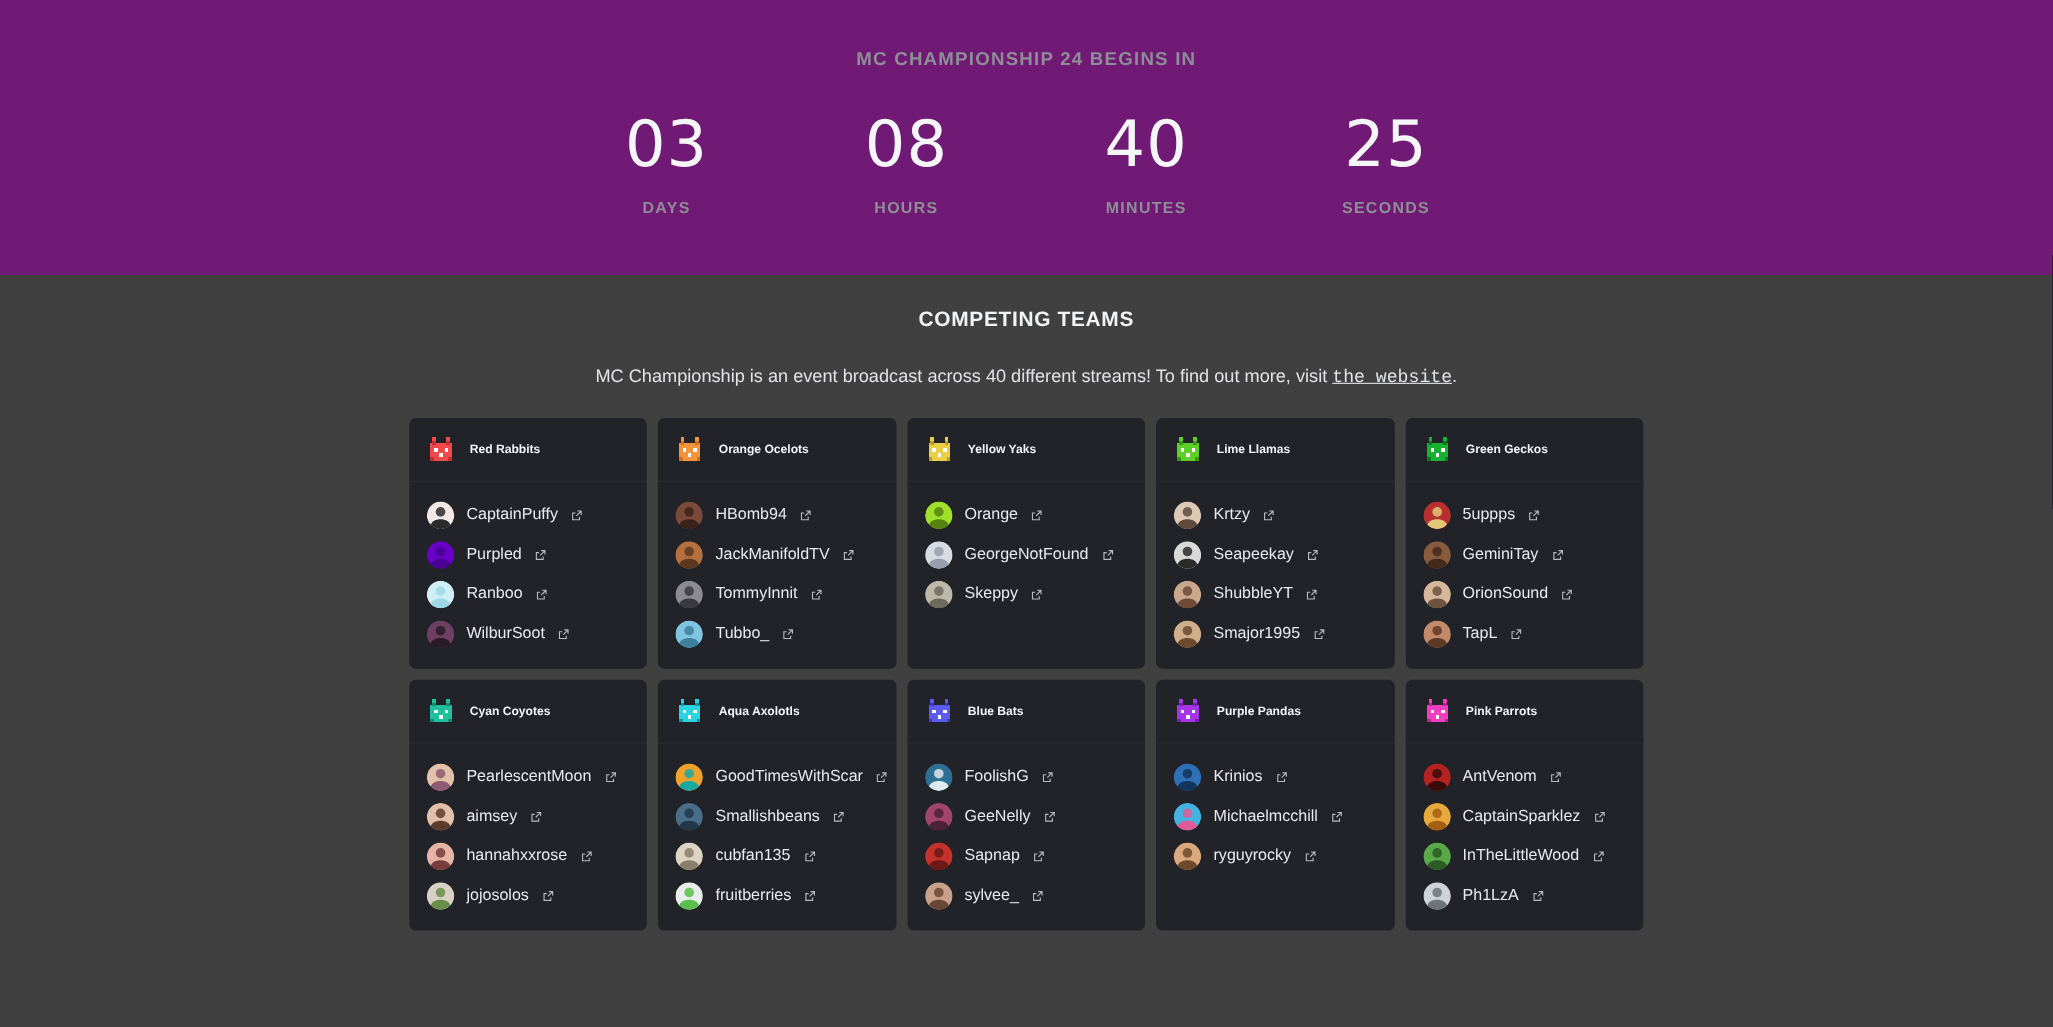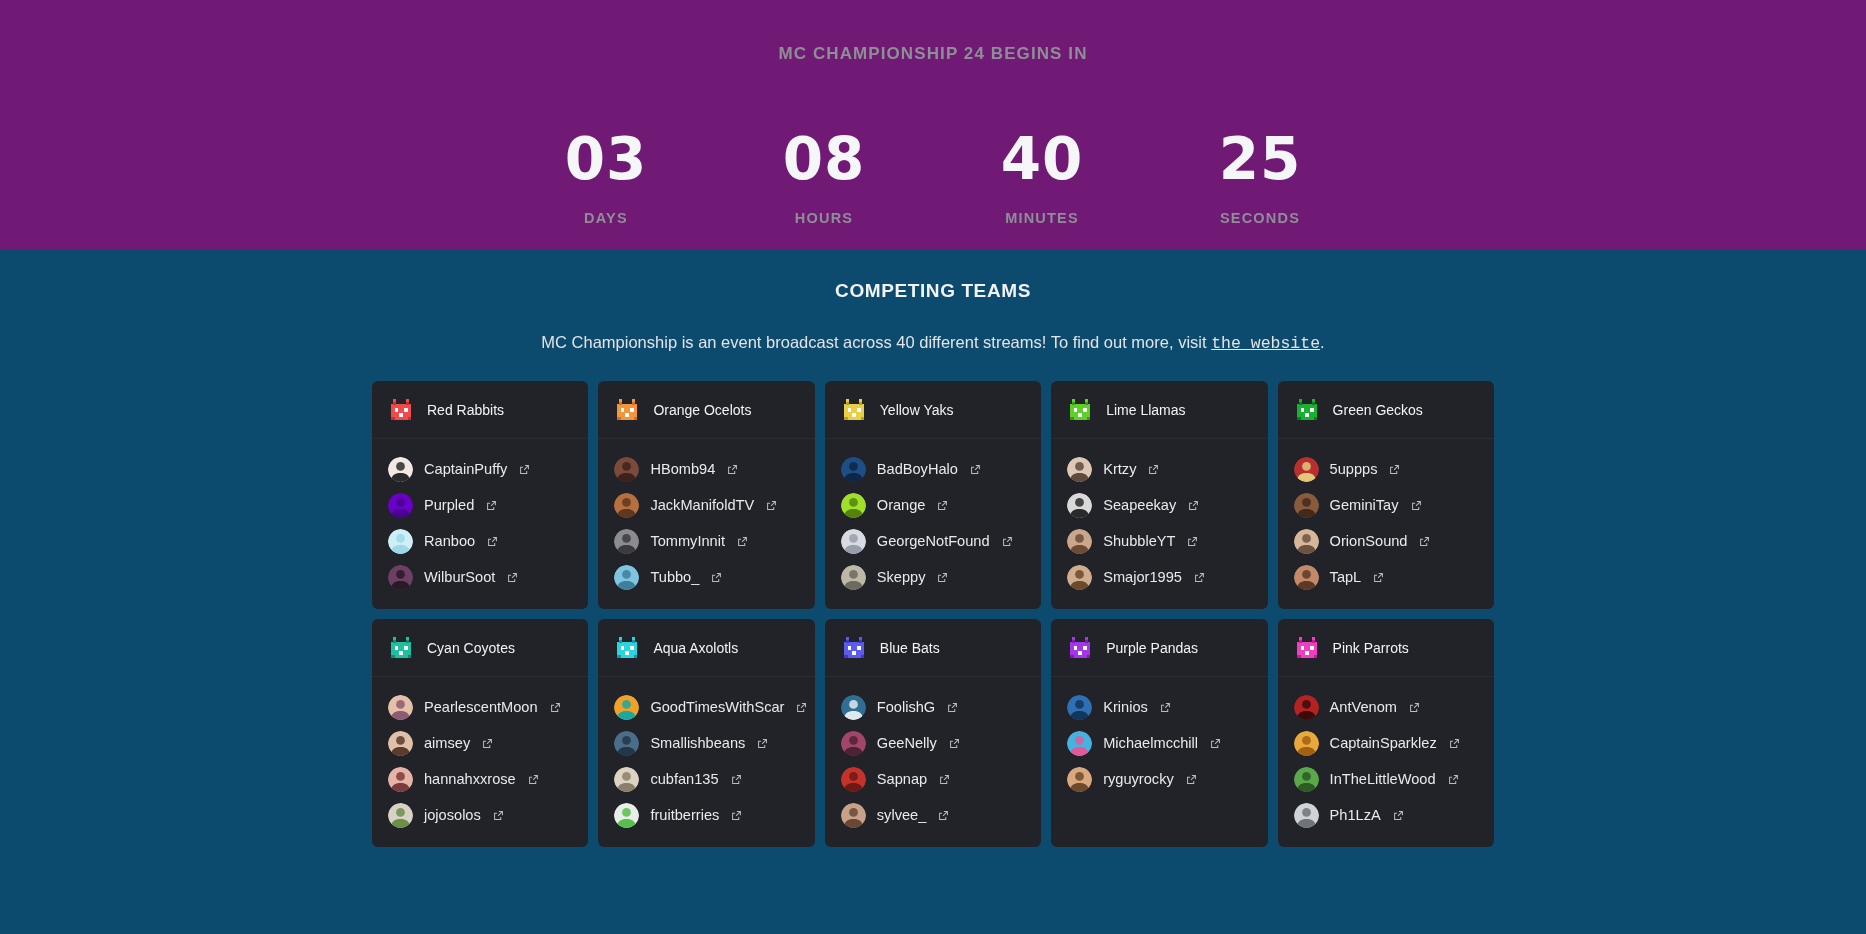--- a/index.html
+++ b/index.html
@@ -32,37 +32,36 @@
     gap: 0px;
     margin-top: 38px;
   }
   .clock-unit {
     width: 218px;
     text-align: center;
   }
   .clock-value {
     color: #f5f6f8;
     font-size: 58px;
-    font-weight: 700;
+    font-weight: 400;
     line-height: 1;
     letter-spacing: 1px;
     font-family: "DejaVu Sans", sans-serif;
-    margin-top: 28px;
   }
   .clock-label {
     color: #8e8f96;
     font-size: 14.5px;
     font-weight: 600;
     letter-spacing: 1.2px;
     margin-top: 22px;
   }
 
   
   .teams-section {
-    background: #0c4a6e;
+    background: #404040;
     padding-top: 30px;
     height: 684px;
   }
   .section-heading {
     text-align: center;
     color: #f2f3f5;
     font-size: 19px;
     font-weight: 800;
     letter-spacing: 0.6px;
     margin: 0;
@@ -99,22 +98,22 @@
     border-bottom: 1px solid #2b2d34;
   }
   .team-emblem {
     width: 26px; height: 26px;
     flex: 0 0 26px;
     border-radius: 4px;
     display: block;
   }
   .team-name {
     color: #f3f4f6;
-    font-size: 14px;
-    font-weight: 400;
+    font-size: 11px;
+    font-weight: 700;
     white-space: nowrap;
   }
   .team-players {
     padding: 12px 0 14px 0;
   }
   .player-row {
     display: flex;
     align-items: center;
     gap: 11px;
     padding: 5.5px 16px;
@@ -333,34 +332,20 @@
               <rect x="10" y="7" width="2" height="2" fill="#ffffff"></rect>
               <rect x="7" y="10" width="2" height="2" fill="#ffffff"></rect>
               <rect x="2" y="12" width="2" height="2" fill="#b8a022"></rect>
               <rect x="12" y="12" width="2" height="2" fill="#b8a022"></rect>
             </svg>
             <span class="team-name">Yellow Yaks</span>
           </div>
           <div class="team-players">
             <div class="player-row">
               <svg viewBox="0 0 24 24" class="player-avatar">
-                <circle cx="12" cy="12" r="12" fill="#1d4f86"></circle>
-                <path d="M12 24a12 12 0 0 1-8.6-3.6c.9-3.2 4.4-5 8.6-5s7.7 1.8 8.6 5A12 12 0 0 1 12 24z" fill="#0d2747"></path>
-                <circle cx="12" cy="9" r="4.2" fill="#0d2747" opacity="0.85"></circle>
-              </svg>
-              <span class="player-name">BadBoyHalo</span>
-              <span class="ext-icon">
-                <svg width="11" height="11" viewBox="0 0 12 12">
-                  <path d="M1.2 3.1h3.3v1.1H2.3v5.6h5.6V7.5H9v3.4H1.2z" fill="#b9bbc1"></path>
-                  <path d="M6.4 1.2h4.4v4.4h-1.1V3.1L5.9 6.9l-.8-.8 3.8-3.8H6.4z" fill="#b9bbc1"></path>
-                </svg>
-              </span>
-            </div>
-            <div class="player-row">
-              <svg viewBox="0 0 24 24" class="player-avatar">
                 <circle cx="12" cy="12" r="12" fill="#9fe02a"></circle>
                 <path d="M12 24a12 12 0 0 1-8.6-3.6c.9-3.2 4.4-5 8.6-5s7.7 1.8 8.6 5A12 12 0 0 1 12 24z" fill="#56820f"></path>
                 <circle cx="12" cy="9" r="4.2" fill="#56820f" opacity="0.85"></circle>
               </svg>
               <span class="player-name">Orange</span>
               <span class="ext-icon">
                 <svg width="11" height="11" viewBox="0 0 12 12">
                   <path d="M1.2 3.1h3.3v1.1H2.3v5.6h5.6V7.5H9v3.4H1.2z" fill="#b9bbc1"></path>
                   <path d="M6.4 1.2h4.4v4.4h-1.1V3.1L5.9 6.9l-.8-.8 3.8-3.8H6.4z" fill="#b9bbc1"></path>
                 </svg>

